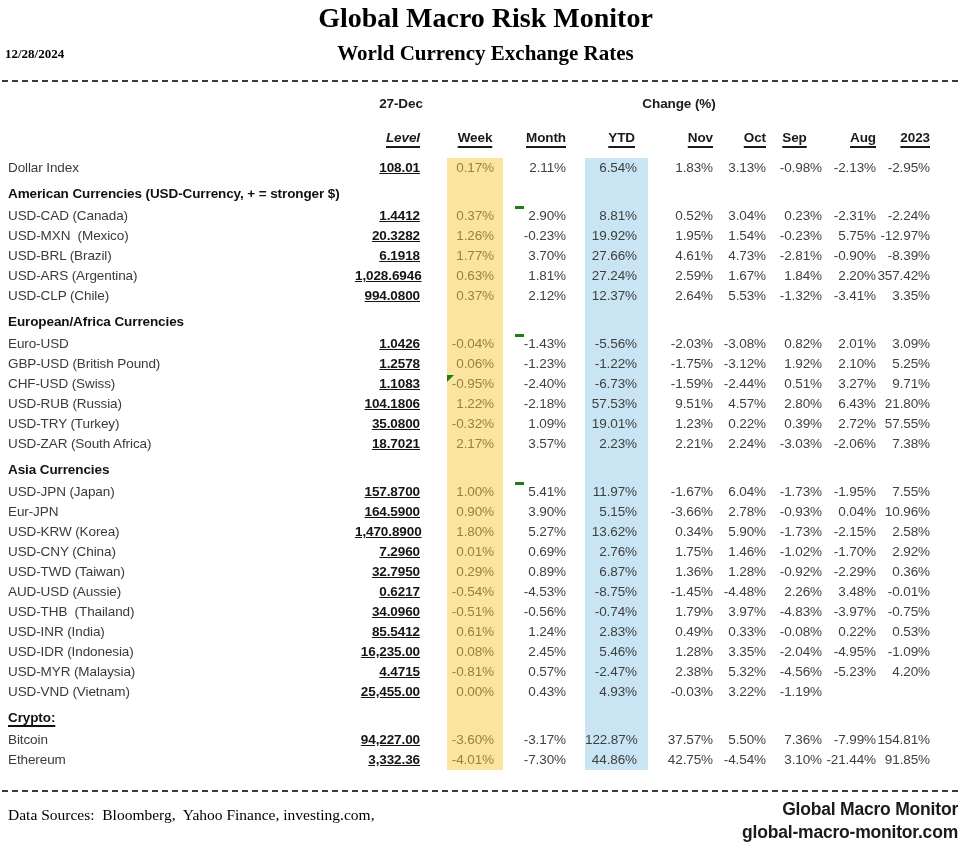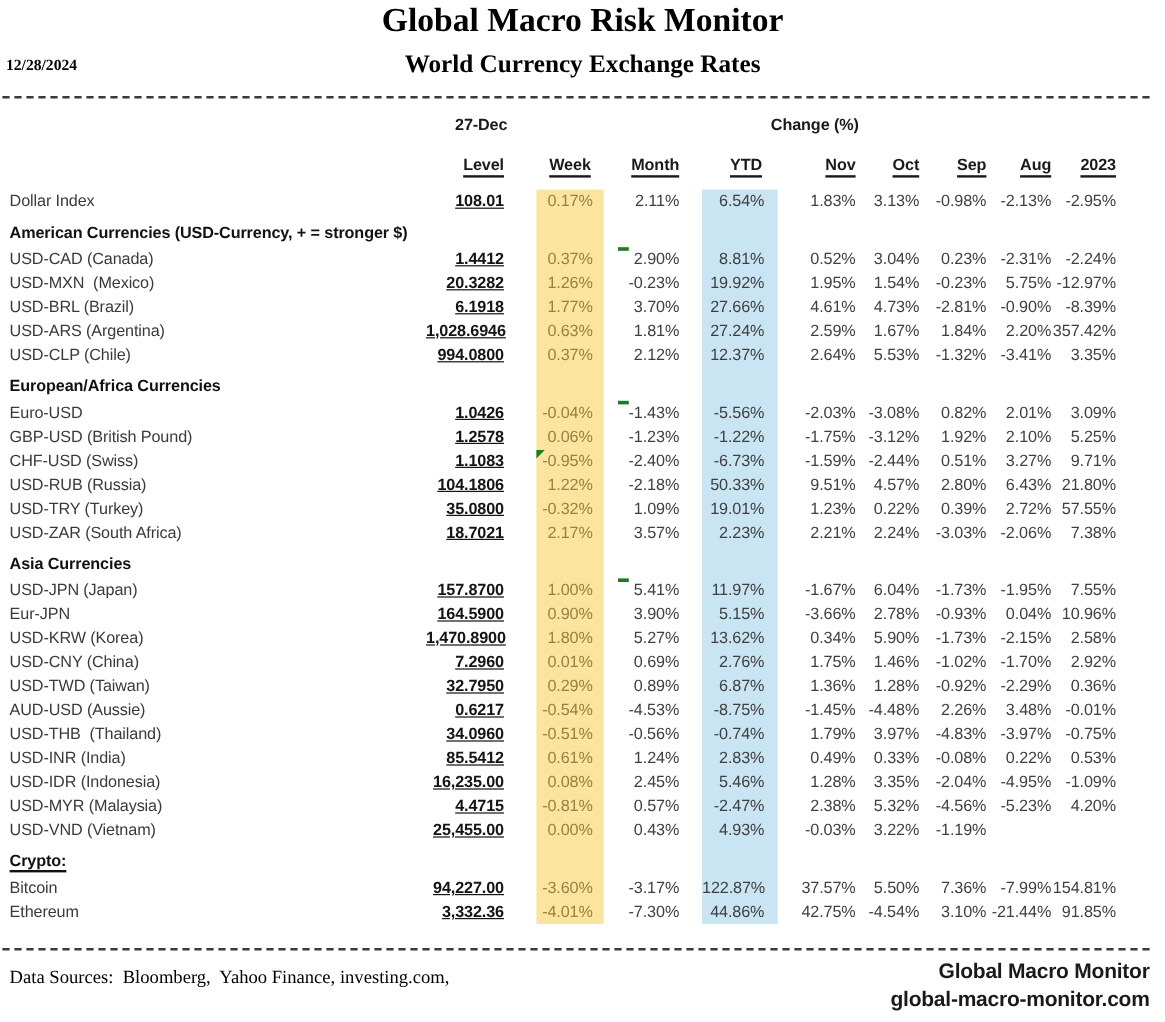--- a/index.html
+++ b/index.html
@@ -20,27 +20,27 @@
   
   #table{position:absolute;top:94px;left:0;width:971px;font-size:13.5px;letter-spacing:-0.1px;}
   .grid{display:grid;grid-template-columns:355px 67px 25px 56px 64px 18px 63px 66px 53px 55px 54px 56px;}
 
   #group-row{position:relative;height:36px;font-weight:bold;color:#1a1a1a;}
   #group-date{position:absolute;left:356px;width:90px;top:2px;text-align:center;}
   #group-change{position:absolute;left:614px;width:130px;top:2px;text-align:center;}
 
   #header-row{height:22px;font-weight:bold;color:#1a1a1a;}
   #header-row .hcell{text-decoration:underline;text-decoration-thickness:1.5px;text-underline-offset:4px;}
-  .h-level{text-align:right;padding-right:2px;}
+  .h-level{text-align:right;padding-right:2px;font-style:italic;}
   .h-week{text-align:center;}
   .h-month{text-align:right;padding-right:1px;}
   .h-ytd{text-align:right;padding-right:13px;}
   .h-nov{text-align:right;padding-right:1px;}
   .h-oct{text-align:right;padding-right:1px;}
-  .h-sep{text-align:right;}
+  .h-sep{text-align:center;}
   .h-aug{text-align:right;}
   .h-y2023{text-align:right;padding-right:2px;}
 
   #table-body{position:relative;margin-top:6px;}
   .band{position:absolute;top:0;bottom:0;z-index:0;}
   #band-week{left:447px;width:56px;background:var(--week-band,#fbe49e);}
   #band-ytd{left:585px;width:63px;background:var(--ytd-band,#c9e4f2);}
 
   .row{position:relative;z-index:1;height:20px;align-items:center;}
   .row.section{height:28px;align-items:end;}
@@ -216,21 +216,21 @@
           <div class="cell c-sep">0.51%</div>
           <div class="cell c-aug">3.27%</div>
           <div class="cell c-y2023">9.71%</div>
           <div class="cell-flag"></div>
         </div>
         <div class="row grid data">
           <div class="cell c-label">USD-RUB (Russia)</div>
           <div class="cell c-level">104.1806</div>
           <div class="cell c-week">1.22%</div>
           <div class="cell c-month">-2.18%</div>
-          <div class="cell c-ytd">50.33%</div>
+          <div class="cell c-ytd">57.53%</div>
           <div class="cell c-nov">9.51%</div>
           <div class="cell c-oct">4.57%</div>
           <div class="cell c-sep">2.80%</div>
           <div class="cell c-aug">6.43%</div>
           <div class="cell c-y2023">21.80%</div>
         </div>
         <div class="row grid data">
           <div class="cell c-label">USD-TRY (Turkey)</div>
           <div class="cell c-level">35.0800</div>
           <div class="cell c-week">-0.32%</div>

